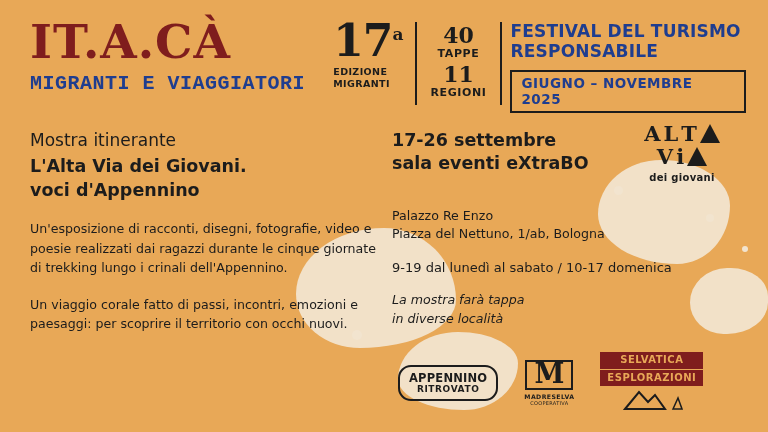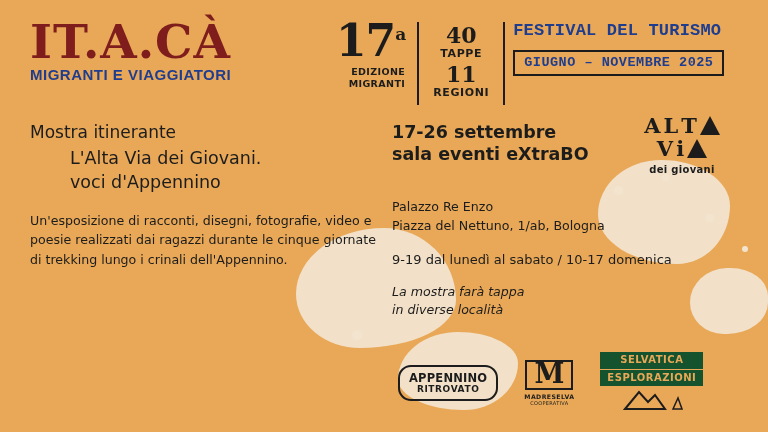--- a/index.html
+++ b/index.html
@@ -58,34 +58,34 @@
   .logo-block { width: 292px; }
   .logo-main {
     font-family: "DejaVu Serif", serif;
     font-weight: bold;
     font-size: 47px;
     letter-spacing: 1px;
     color: #7f1d1d;
     line-height: 1;
   }
   .logo-sub {
-    font-family: Liberation Sans, sans-serif;
-    font-weight: bold;
-    font-size: 15px;
+    font-family: Liberation Mono, monospace;
+    font-weight: bold;
+    font-size: 20px;
     color: #1f3d8f;
     letter-spacing: .5px;
-    margin-top: 1px;
+    margin-top: 7px;
     white-space: nowrap;
   }
 
   .edition {
     padding-left: 14px;
     padding-right: 12px;
     margin-top: 2px;
-    text-align: right;
+    text-align: left;
     position: relative;
   }
   .edition .num {
     font-family: "DejaVu Serif", serif;
     font-weight: bold;
     font-size: 44px;
     color: #1c1c1c;
     line-height: .95;
     letter-spacing: -1px;
   }
@@ -119,21 +119,20 @@
     font-size: 11px;
     font-weight: bold;
     letter-spacing: .6px;
     line-height: 1.2;
     margin-bottom: 3px;
   }
 
   .fest {
     padding-left: 8px;
     margin-top: 3px;
-    font-family: Liberation Mono, monospace;
   }
   .fest .fest-title {
     font-size: 17px;
     font-weight: bold;
     color: #1f3d8f;
     line-height: 1.18;
     letter-spacing: .2px;
   }
   .fest .dates {
     margin-top: 9px;
@@ -156,23 +155,22 @@
   .col-left { width: 362px; padding-right: 16px; }
   .col-right { flex: 1; position: relative; }
 
   .kicker {
     font-size: 17px;
     line-height: 1.35;
     margin-bottom: 2px;
   }
   .exh-title {
     font-size: 17.5px;
-    font-weight: normal;
+    font-weight: bold;
     line-height: 1.38;
-    margin-left: 40px;
   }
   .para {
     font-size: 12.6px;
     line-height: 1.55;
     margin-top: 17px;
   }
 
   .when {
     font-size: 17.5px;
     font-weight: bold;
@@ -255,21 +253,21 @@
     line-height: .85;
     border: 2px solid #1c1c1c;
     display: inline-block;
     padding: 1px 7px 2px;
   }
   .mad .m-t1 { font-size: 6.2px; font-weight: bold; letter-spacing: .4px; margin-top: 3px; }
   .mad .m-t2 { font-size: 5px; letter-spacing: .3px; }
 
   .selv { text-align: center; }
   .selv .s-top {
-    background: #14532d;
+    background: #7f1d1d;
     color: #e8a857;
     font-size: 10px;
     font-weight: bold;
     letter-spacing: .5px;
     padding: 2px 7px;
     line-height: 1.25;
   }
   .selv .s-mount { margin-top: 2px; }
 </style>
 </head>
@@ -300,32 +298,34 @@
 
   <div class="stats">
     <div class="big">40</div>
     <div class="small">TAPPE</div>
     <div class="big">11</div>
     <div class="small">REGIONI</div>
   </div>
 
   <div class="fest">
     <div class="fest-title">FESTIVAL DEL TURISMO</div>
+    <div class="fest-title">RESPONSABILE</div>
     <div class="dates">GIUGNO – NOVEMBRE 2025</div>
   </div>
 
 </div>
 
 <div class="content">
 
   <div class="col-left">
     <div class="kicker">Mostra itinerante</div>
     <div class="exh-title">L'Alta Via dei Giovani.</div>
     <div class="exh-title">voci d'Appennino</div>
     <div class="para">Un'esposizione di racconti, disegni, fotografie, video e poesie realizzati dai ragazzi durante le cinque giornate di trekking lungo i crinali dell'Appennino.</div>
+    <div class="para">Un viaggio corale fatto di passi, incontri, emozioni e paesaggi: per scoprire il territorio con occhi nuovi.</div>
   </div>
 
   <div class="col-right">
 
     <div class="altavia">
       <div class="av-row">
         <span class="av-letter">A</span>
         <span class="av-letter">L</span>
         <span class="av-letter">T</span>
         <span class="av-tri"></span>

